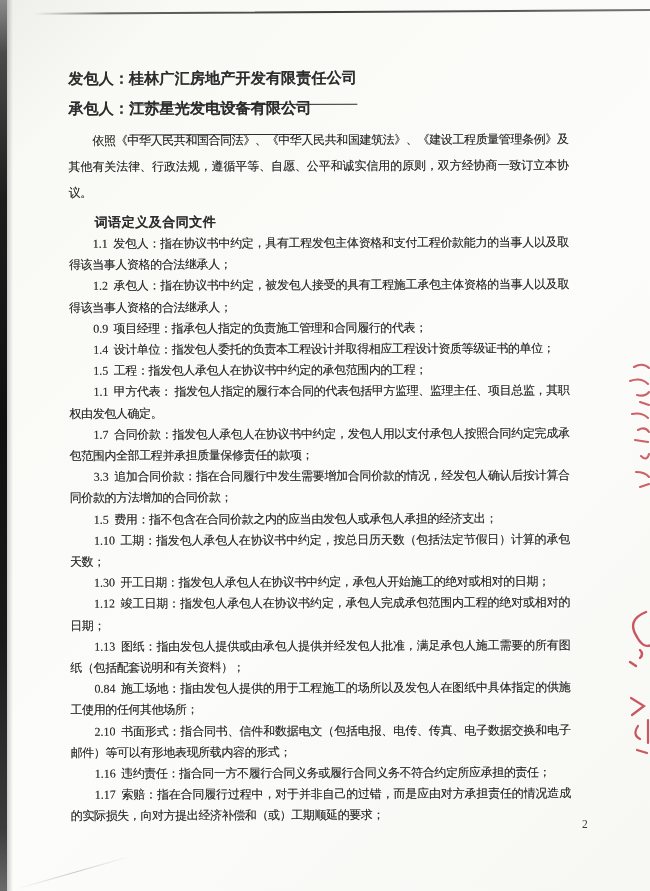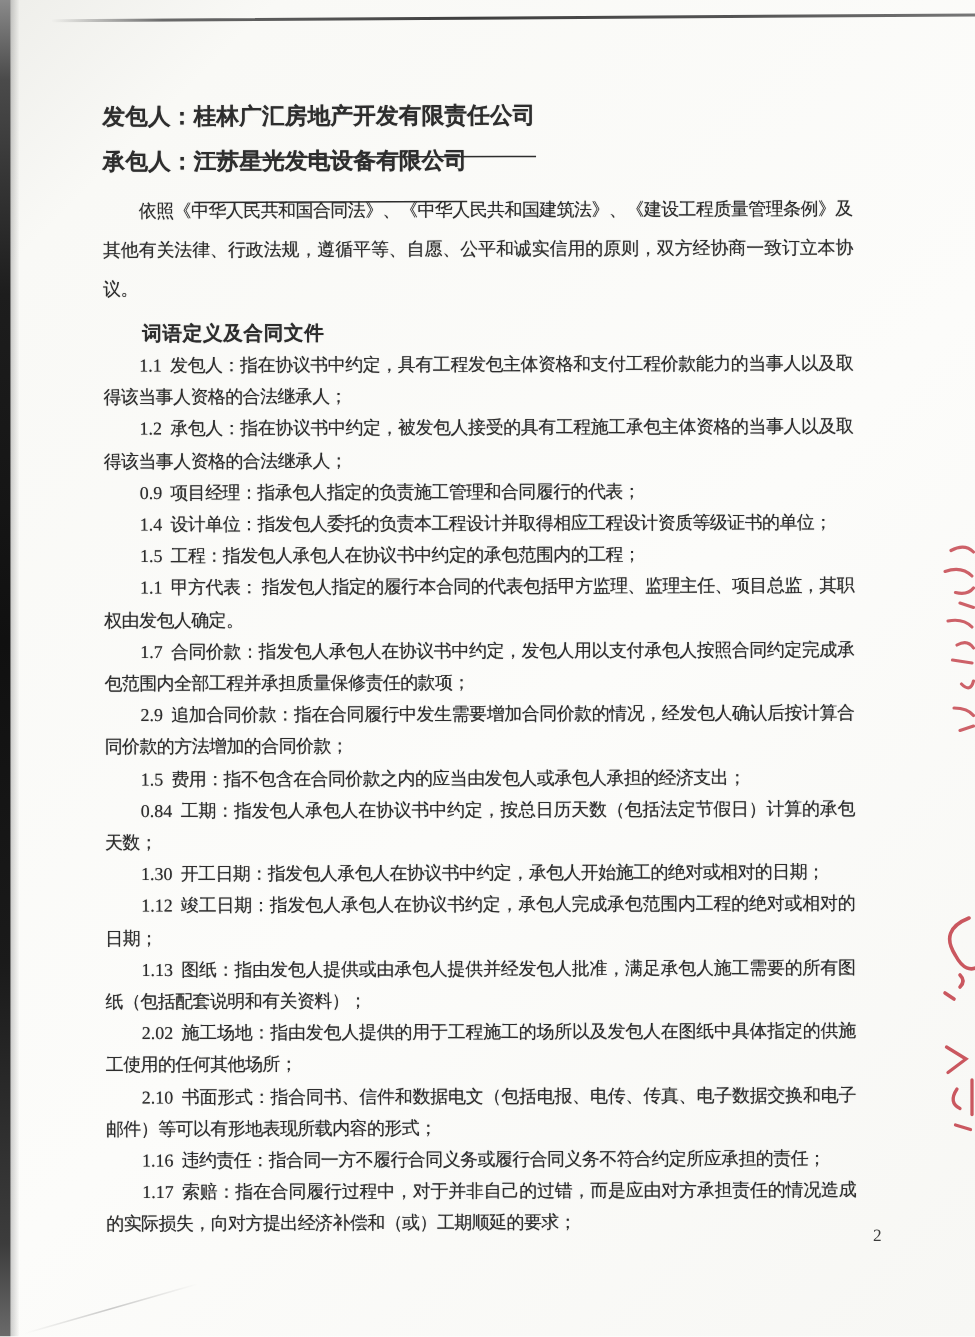--- a/index.html
+++ b/index.html
@@ -93,33 +93,33 @@
         <p><span class="cnum">0.9</span><span>项目经理：指承包人指定的负责施工管理和合同履行的代表；</span></p>
 
         <p><span class="cnum">1.4</span><span>设计单位：指发包人委托的负责本工程设计并取得相应工程设计资质等级证书的单位；</span></p>
 
         <p><span class="cnum">1.5</span><span>工程：指发包人承包人在协议书中约定的承包范围内的工程；</span></p>
 
         <p><span class="cnum">1.1</span><span>甲方代表： 指发包人指定的履行本合同的代表包括甲方监理、监理主任、项目总监，其职权由发包人确定。</span></p>
 
         <p><span class="cnum">1.7</span><span>合同价款：指发包人承包人在协议书中约定，发包人用以支付承包人按照合同约定完成承包范围内全部工程并承担质量保修责任的款项；</span></p>
 
-        <p><span class="cnum">2.9</span><span>追加合同价款：指在合同履行中发生需要增加合同价款的情况，经发包人确认后按计算合同价款的方法增加的合同价款；</span></p>
+        <p><span class="cnum">3.3</span><span>追加合同价款：指在合同履行中发生需要增加合同价款的情况，经发包人确认后按计算合同价款的方法增加的合同价款；</span></p>
 
         <p><span class="cnum">1.5</span><span>费用：指不包含在合同价款之内的应当由发包人或承包人承担的经济支出；</span></p>
 
-        <p><span class="cnum">0.84</span><span>工期：指发包人承包人在协议书中约定，按总日历天数（包括法定节假日）计算的承包天数；</span></p>
+        <p><span class="cnum">1.10</span><span>工期：指发包人承包人在协议书中约定，按总日历天数（包括法定节假日）计算的承包天数；</span></p>
 
         <p><span class="cnum">1.30</span><span>开工日期：指发包人承包人在协议书中约定，承包人开始施工的绝对或相对的日期；</span></p>
 
         <p><span class="cnum">1.12</span><span>竣工日期：指发包人承包人在协议书约定，承包人完成承包范围内工程的绝对或相对的日期；</span></p>
 
         <p><span class="cnum">1.13</span><span>图纸：指由发包人提供或由承包人提供并经发包人批准，满足承包人施工需要的所有图纸（包括配套说明和有关资料）；</span></p>
 
-        <p><span class="cnum">2.02</span><span>施工场地：指由发包人提供的用于工程施工的场所以及发包人在图纸中具体指定的供施工使用的任何其他场所；</span></p>
+        <p><span class="cnum">0.84</span><span>施工场地：指由发包人提供的用于工程施工的场所以及发包人在图纸中具体指定的供施工使用的任何其他场所；</span></p>
 
         <p><span class="cnum">2.10</span><span>书面形式：指合同书、信件和数据电文（包括电报、电传、传真、电子数据交换和电子邮件）等可以有形地表现所载内容的形式；</span></p>
 
         <p><span class="cnum">1.16</span><span>违约责任：指合同一方不履行合同义务或履行合同义务不符合约定所应承担的责任；</span></p>
 
         <p><span class="cnum">1.17</span><span>索赔：指在合同履行过程中，对于并非自己的过错，而是应由对方承担责任的情况造成的实际损失，向对方提出经济补偿和（或）工期顺延的要求；</span></p>
       </div>
 
   </div>
 

